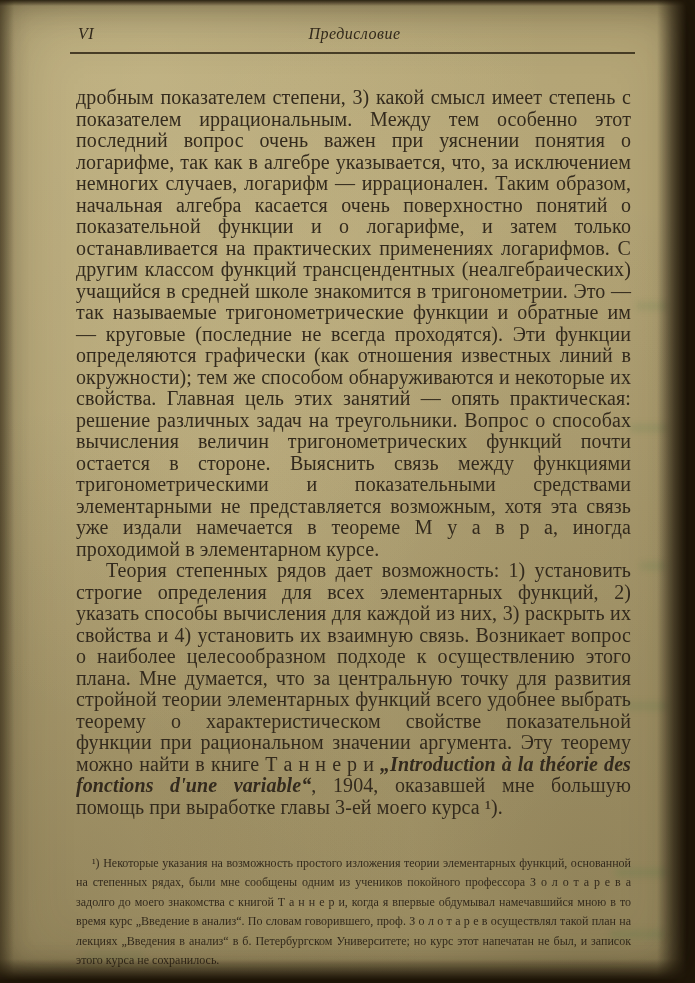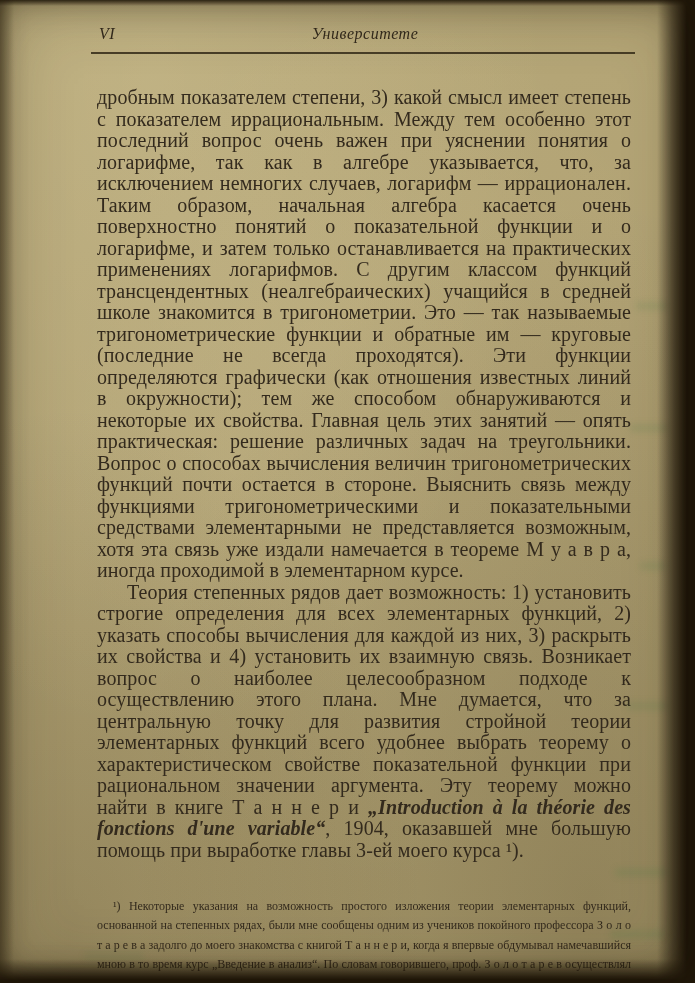--- a/index.html
+++ b/index.html
@@ -37,21 +37,21 @@
   
   .bleed { position:absolute; background: rgba(66,118,66,0.14); filter: blur(3px); border-radius: 3px; }
   .b1 { left:636px; top:302px; width:32px; height:8px; }
   .b2 { left:630px; top:424px; width:38px; height:8px; }
   .b3 { left:640px; top:562px; width:26px; height:8px; }
   .b4 { left:626px; top:702px; width:42px; height:8px; }
   .b5 { left:615px; top:868px; width:52px; height:9px; }
   .b6 { left:610px; top:930px; width:55px; height:9px; }
   .b7 { left:84px;  top:952px; width:60px; height:8px; background: rgba(66,118,66,0.10); }
 
-  .content { position:absolute; inset:0;padding-left:21px; }
+  .content { position:absolute; inset:0; }
 
   .page-header {
     position: relative;
     margin: 25px 62px 0 76px;
     height: 22px;
     font-style: italic;
     font-size: 16px;
     letter-spacing: 0.5px;
   }
   .page-number { position:absolute; left:2px; top:0; }
@@ -83,21 +83,21 @@
 </style>
 </head>
 <body>
 
 <div class="scan">
 
   <div class="content">
 
     <header class="page-header">
       <span class="page-number">VI</span>
-      <span class="running-title">Университете</span>
+      <span class="running-title">Предисловие</span>
     </header>
 
     <div class="header-rule"></div>
 
     <main class="body-text">
       <p><span>дробным показателем степени, 3) какой смысл имеет степень с показателем иррациональным. Между тем особенно этот последний вопрос очень важен при уяснении понятия о логарифме, так как в алгебре указывается, что, за исключением немногих случаев, логарифм — иррационален. Таким образом, начальная алгебра касается очень поверхностно понятий о показательной функции и о логарифме, и затем только останавливается на практических применениях логарифмов. С другим классом функций трансцендентных (неалгебраических) учащийся в средней школе знакомится в тригонометрии. Это — так называемые тригонометрические функции и обратные им — круговые (последние не всегда проходятся). Эти функции определяются графически (как отношения известных линий в окружности); тем же способом обнаруживаются и некоторые их свойства. Главная цель этих занятий — опять практическая: решение различных задач на треугольники. Вопрос о способах вычисления величин тригонометрических функций почти остается в стороне. Выяснить связь между функциями тригонометрическими и показательными средствами элементарными не представляется возможным, хотя эта связь уже издали намечается в теореме М у а в р а, иногда проходимой в элементарном курсе.</span></p>
       <p class="indent"><span>Теория степенных рядов дает возможность: 1) установить строгие определения для всех элементарных функций, 2) указать способы вычисления для каждой из них, 3) раскрыть их свойства и 4) установить их взаимную связь. Возникает вопрос о наиболее целесообразном подходе к осуществлению этого плана. Мне думается, что за центральную точку для развития стройной теории элементарных функций всего удобнее выбрать теорему о характеристическом свойстве показательной функции при рациональном значении аргумента. Эту теорему можно найти в книге Т а н н е р и </span><span class="book-title">„Introduction à la théorie des fonctions d'une variable“</span><span>, 1904, оказавшей мне большую помощь при выработке главы 3-ей моего курса ¹).</span></p>
     </main>
 
     <footer class="footnote">

